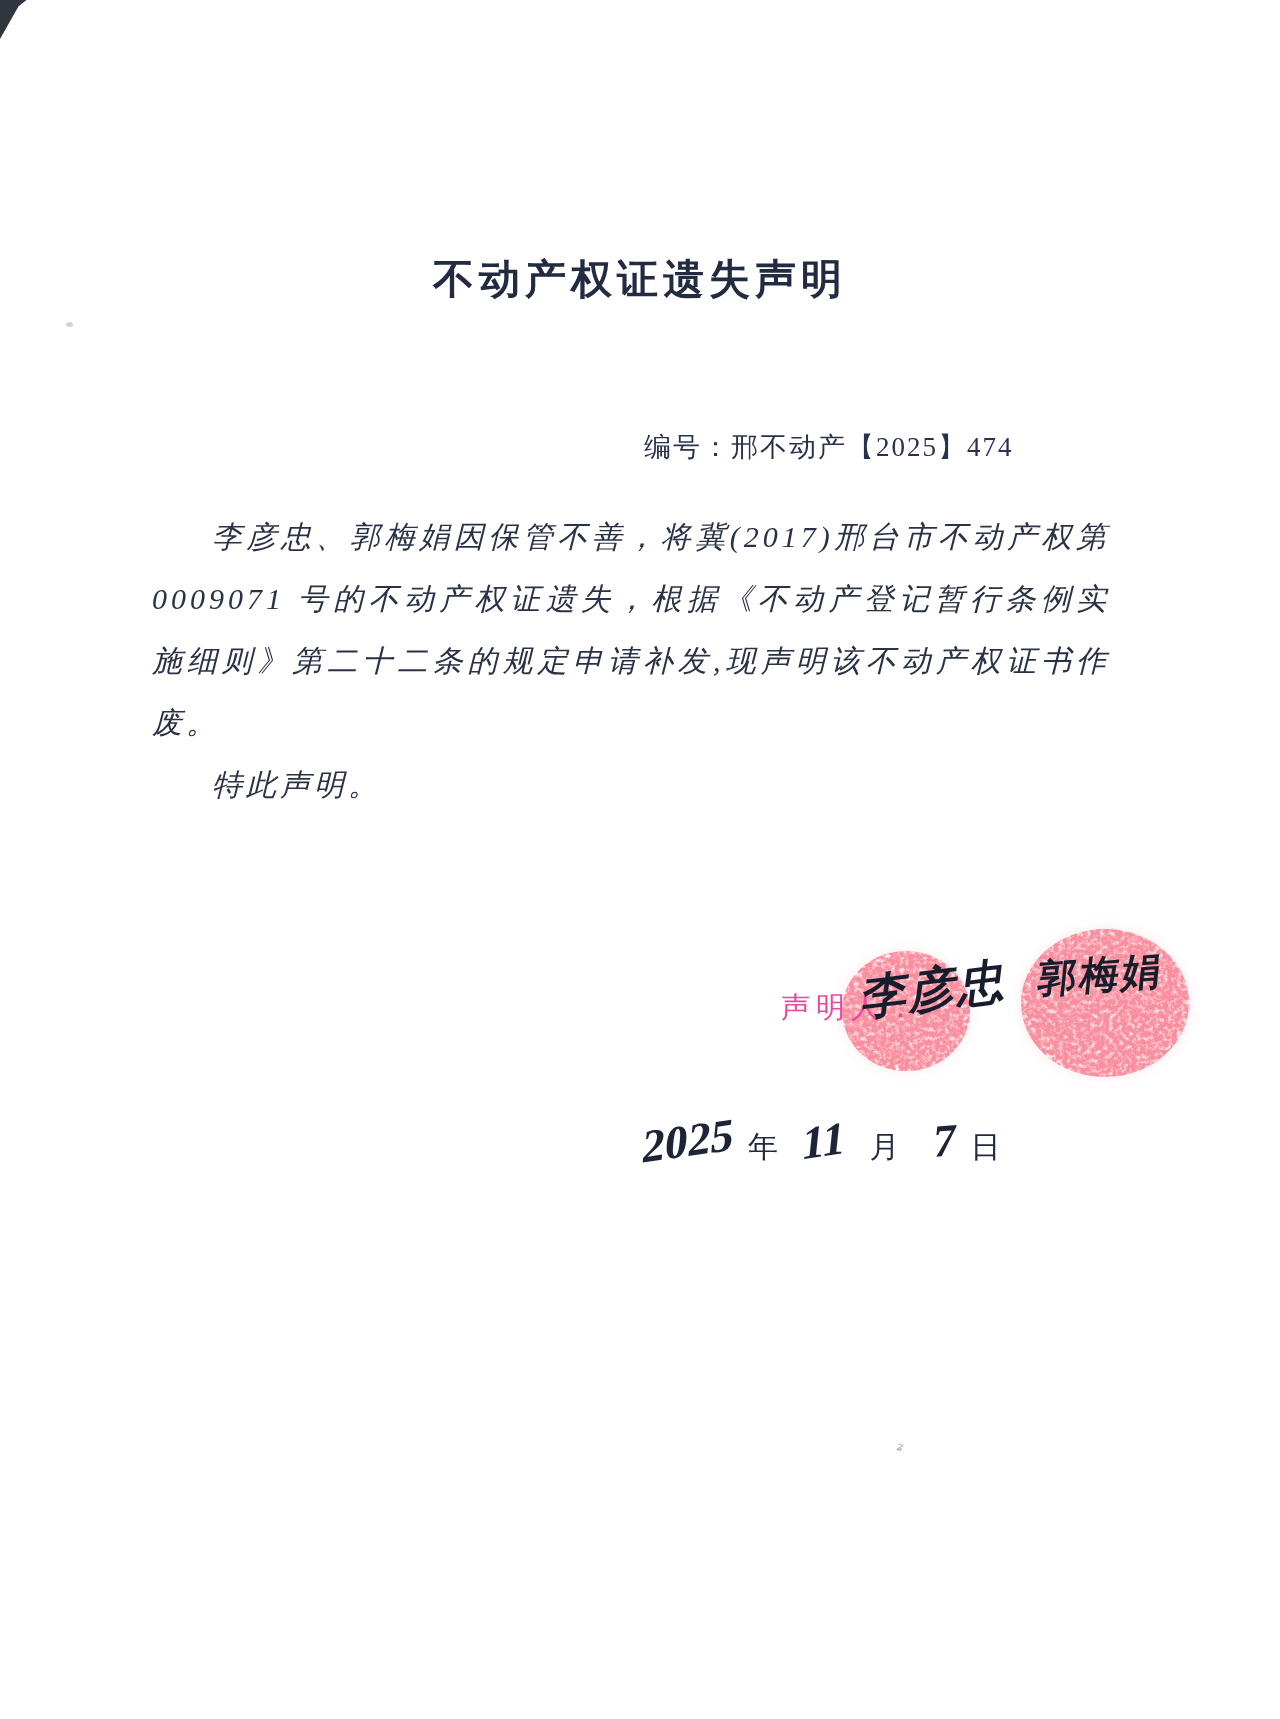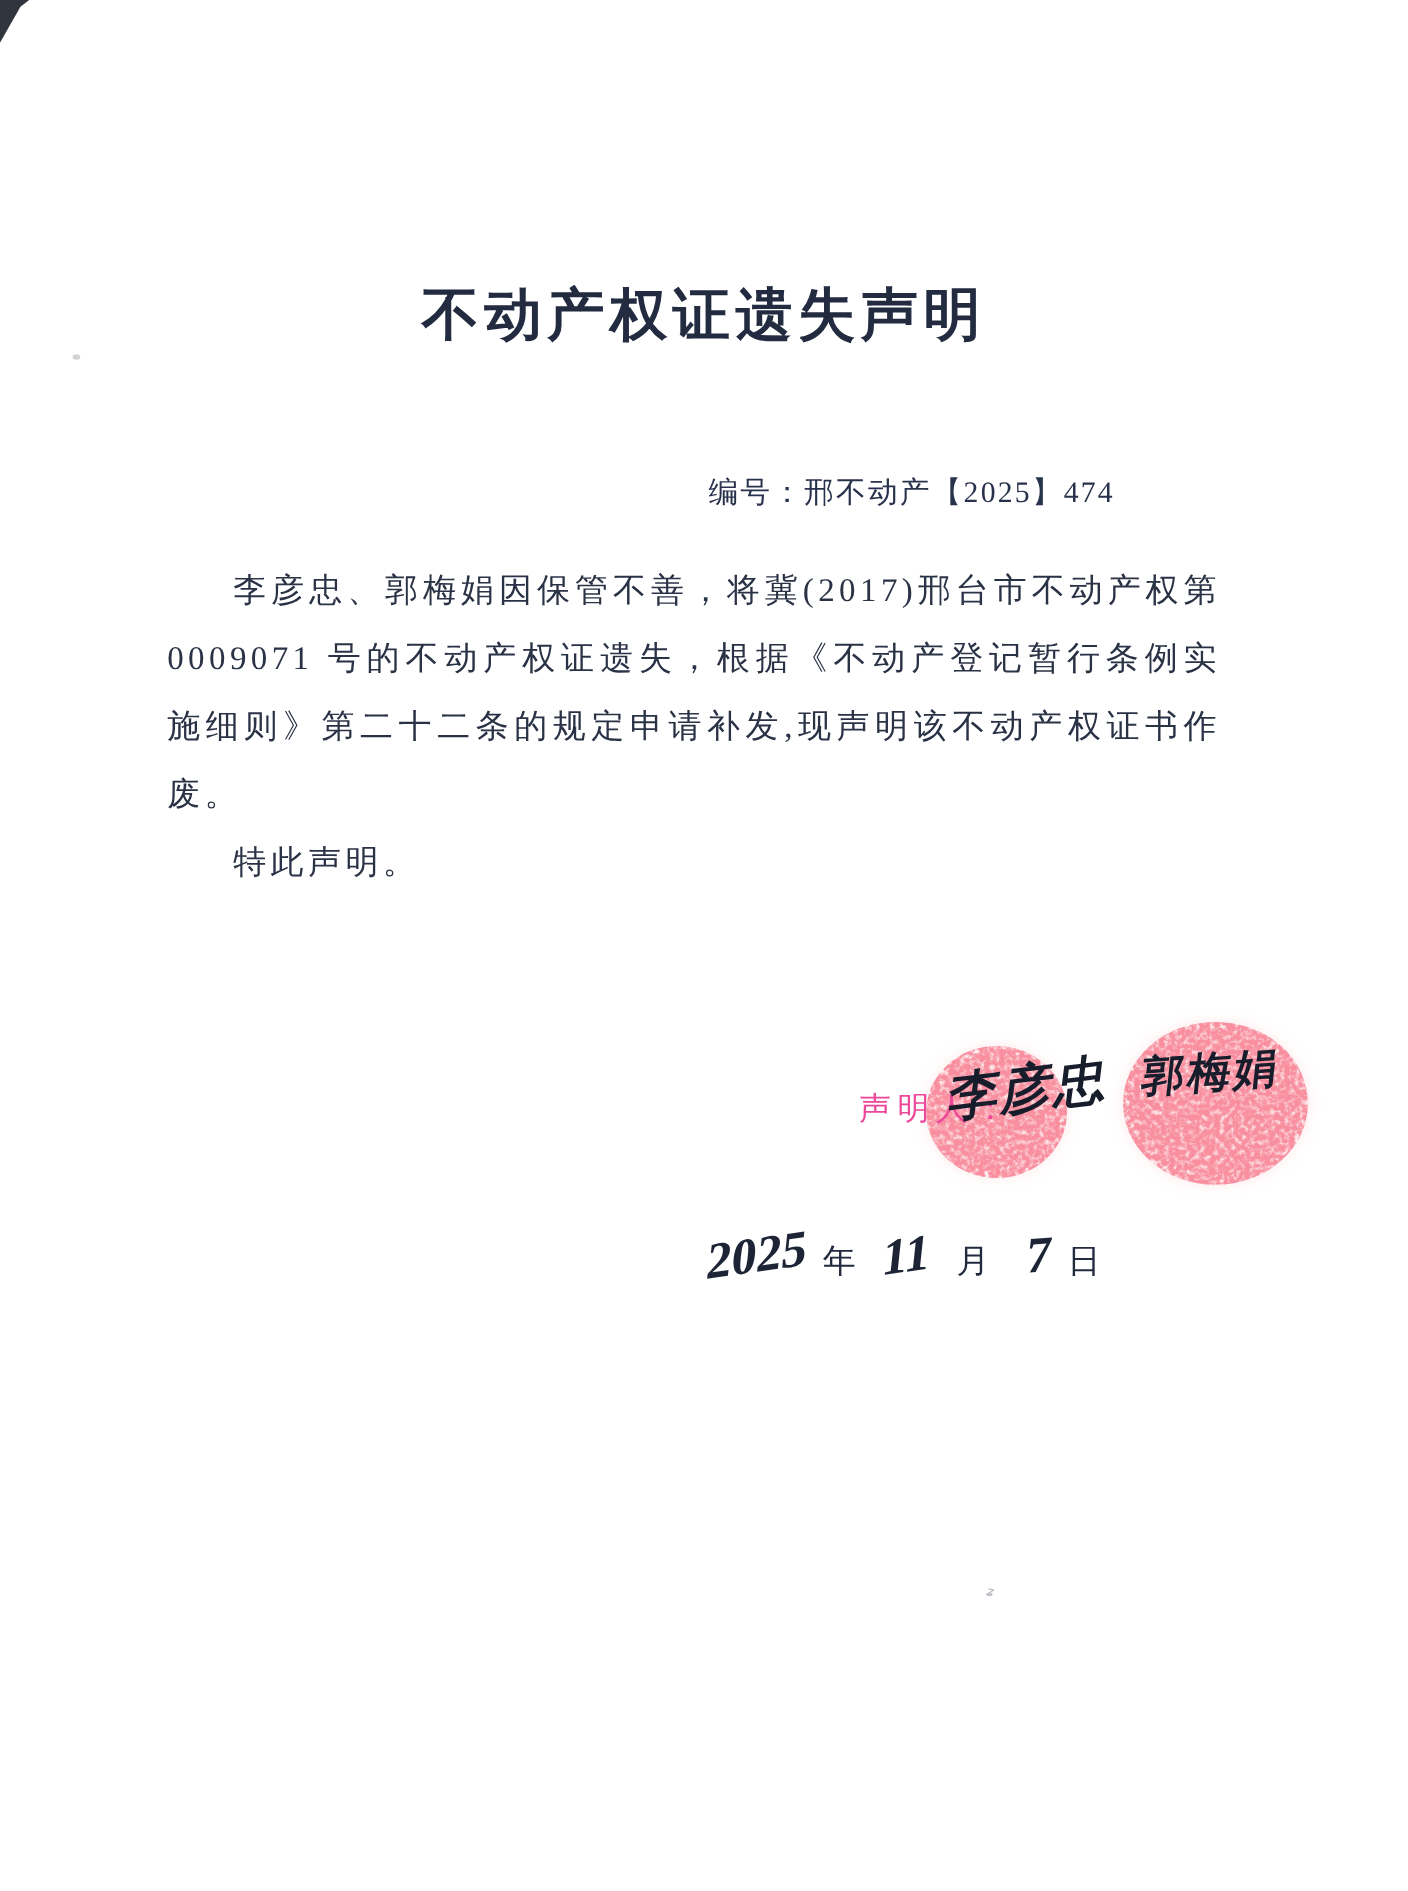--- a/index.html
+++ b/index.html
@@ -25,37 +25,38 @@
   }
   .stray-mark{
     position:absolute;left:896px;top:1438px;
     font-family:"DejaVu Sans",sans-serif;
     font-size:20px;color:#8a8f9a;opacity:.75;
     transform:rotate(10deg) skewX(-8deg);
   }
   .doc-title{
     position:absolute;top:252px;left:0;width:100%;
     text-align:center;
-    font-size:52px;font-weight:bold;
+    font-size:41px;font-weight:bold;
     letter-spacing:5px;
     color:#222b40;
   }
   .doc-no{
     position:absolute;top:398px;left:644px;
     font-size:27px;letter-spacing:2px;
     color:#28324c;
     white-space:nowrap;
     margin-top:31px;
   }
   .body-text{
     position:absolute;top:506px;left:152px;width:958px;
     font-size:30px;line-height:62px;
     letter-spacing:4px;
     text-align:justify;
     color:#2a3246;
+    font-style:italic;
   }
   .body-text p{margin:0;text-indent:2em;}
   .body-text p.closing{text-align:left;}
   .sig-row{
     position:absolute;top:988px;left:744px;
     font-size:29px;letter-spacing:6px;
     color:#ec4899;white-space:nowrap;
     z-index:3;
     margin-left:37px;
   }

